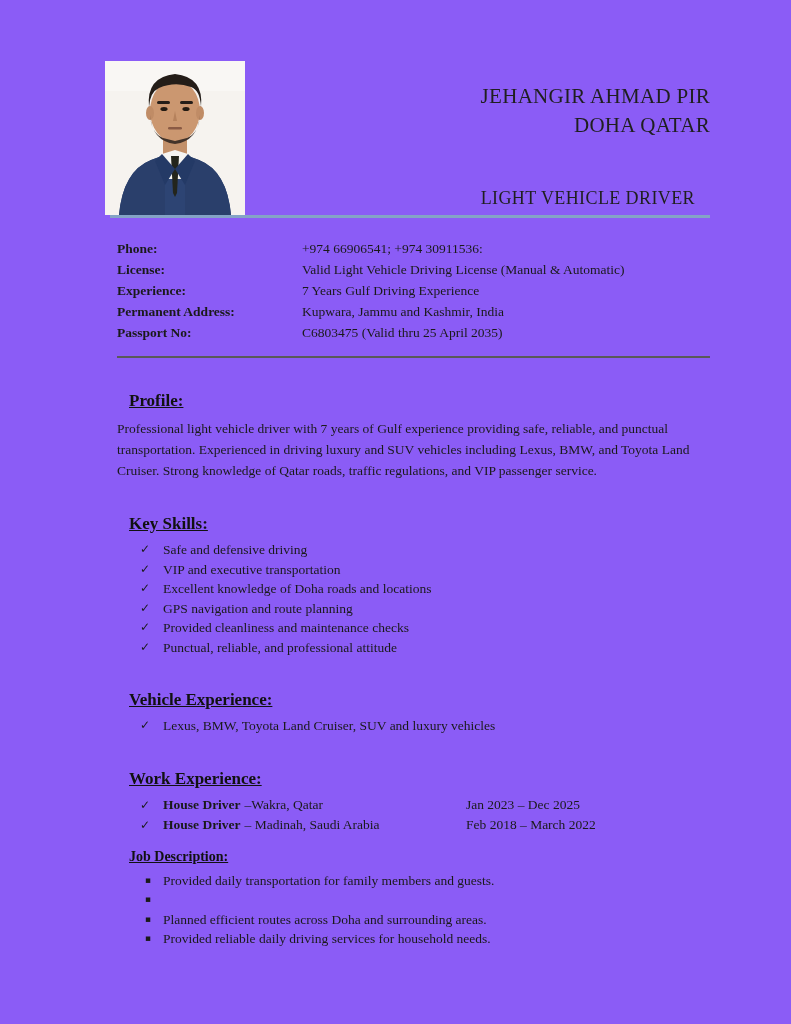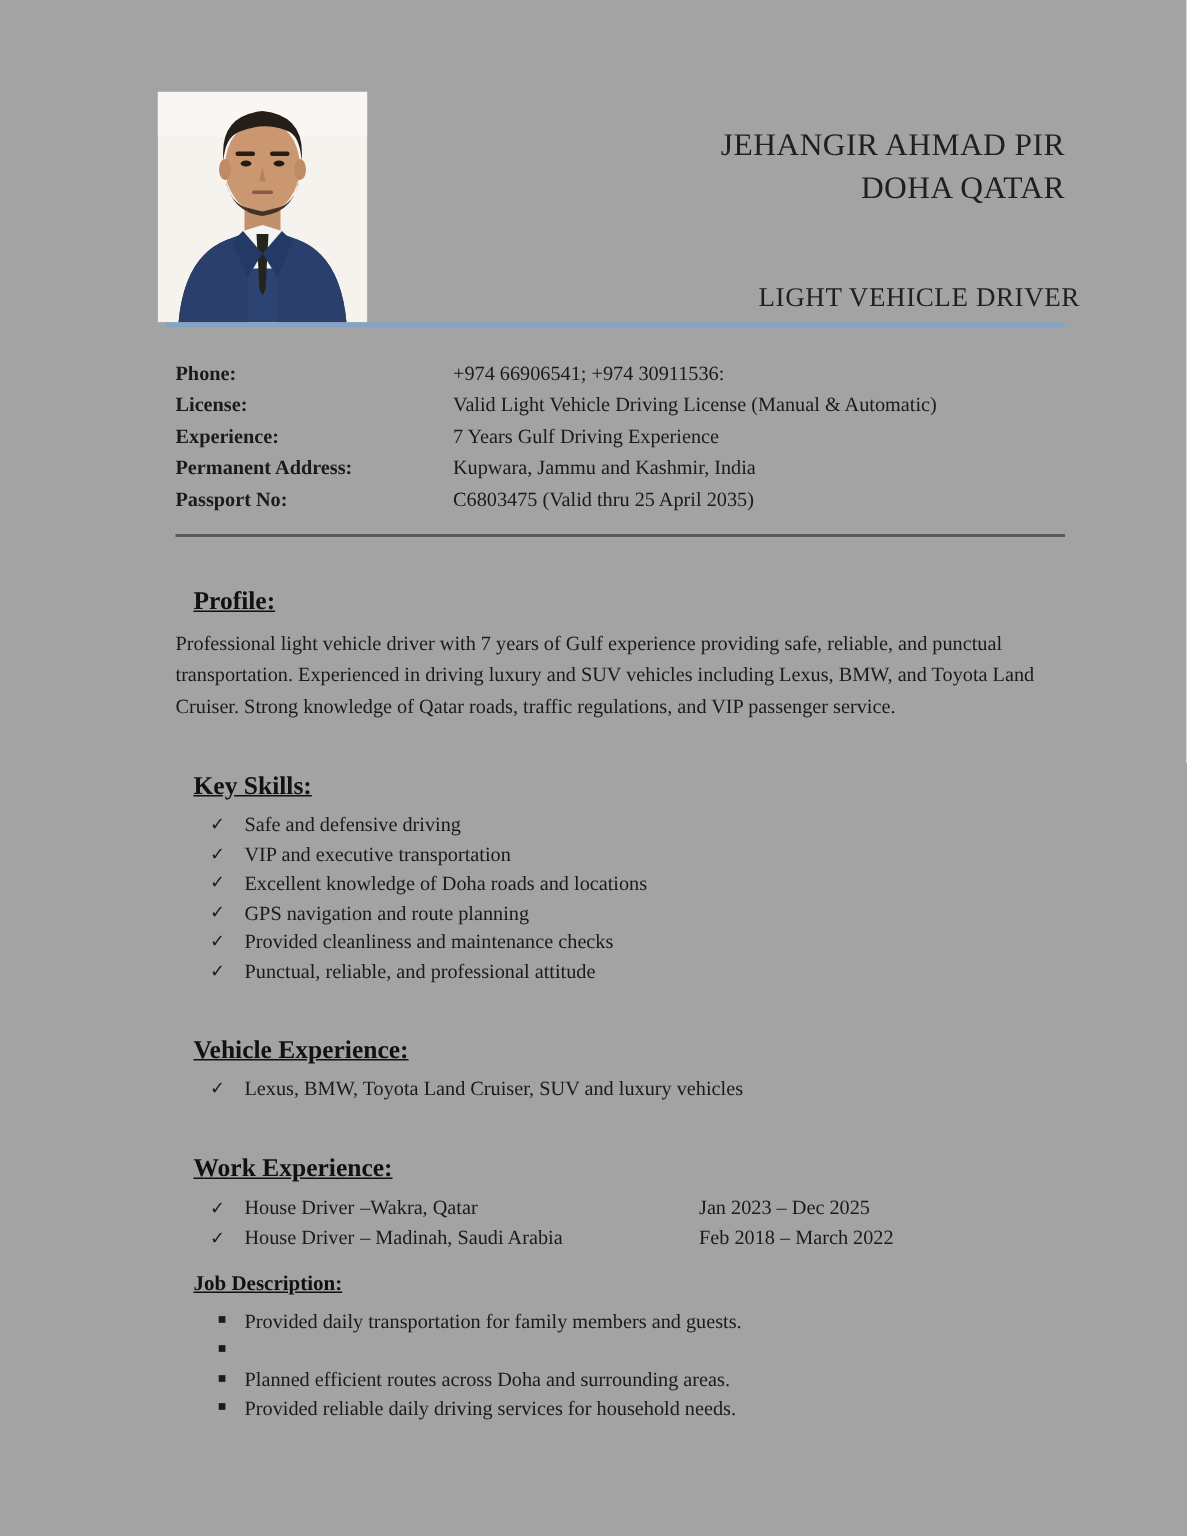--- a/index.html
+++ b/index.html
@@ -6,41 +6,41 @@
   html,body { background:#ffffff; }
   body {
     font-family: "Liberation Serif", serif;
     color:#1a1a1a;
     width:791px;
   }
   .page {
     position:relative;
     width:791px;
     height:1024px;
-    background:#a3a3a3;
+    background:#8b5cf6;
     overflow:hidden;
   }
   
   .header { position:relative; height:219px; }
   .photo {
     position:absolute; left:105px; top:61px;
     width:140px; height:154px;
     overflow:hidden;
   }
   .photo svg { display:block; width:100%; height:100%; }
   .name-block {
     position:absolute; right:81px; top:82px;
     text-align:right;
     font-size:21px;
     line-height:29px;
     letter-spacing:0.3px;
     color:#1f1f1f;
   }
   .role-line {
-    position:absolute; right:71px; top:188px;
+    position:absolute; right:96px; top:188px;
     font-size:18px;
     letter-spacing:0.4px;
     color:#1f1f1f;
   }
   .blue-rule {
     position:absolute; left:110px; right:81px; top:215px;
     height:3px; border:0;
   }
   
   .content { padding:0 81px 0 117px; }
@@ -97,21 +97,21 @@
     color:#1a1a1a;
   }
   
   .job-row {
     display:flex;
     padding-left:23px;
     font-size:13.5px;
     line-height:20px;
   }
   .job-left { width:303px; flex:none; display:flex; }
-  .job-title-b { font-weight:normal; }
+  .job-title-b { font-weight:bold; }
   .job-loc { margin-left:4px;text-align:right; }
   .job-dates { flex:none; }
   .mt6 { margin-top:6px; }
 </style>
 </head>
 <body>
 
 <div class="page">
 
   <div class="header">

